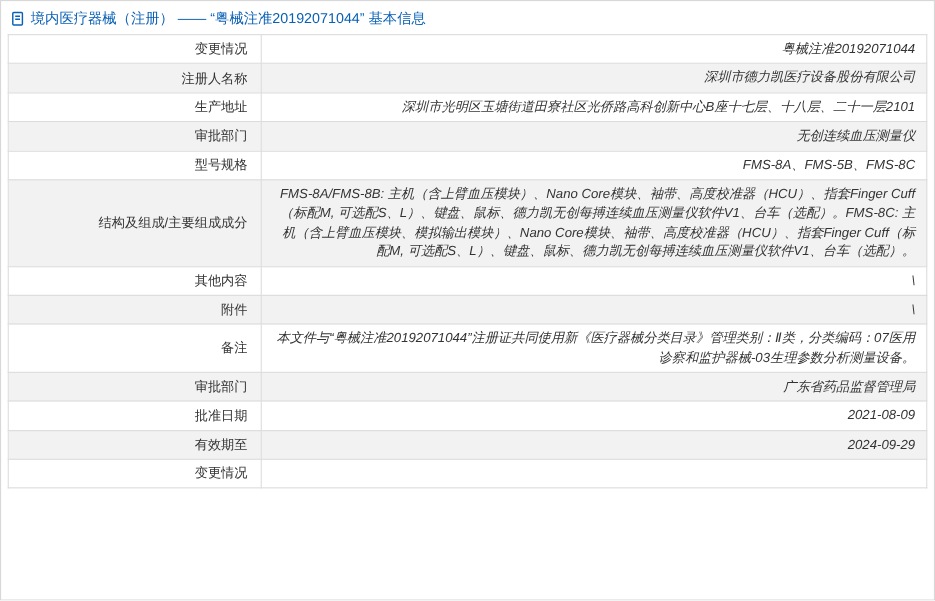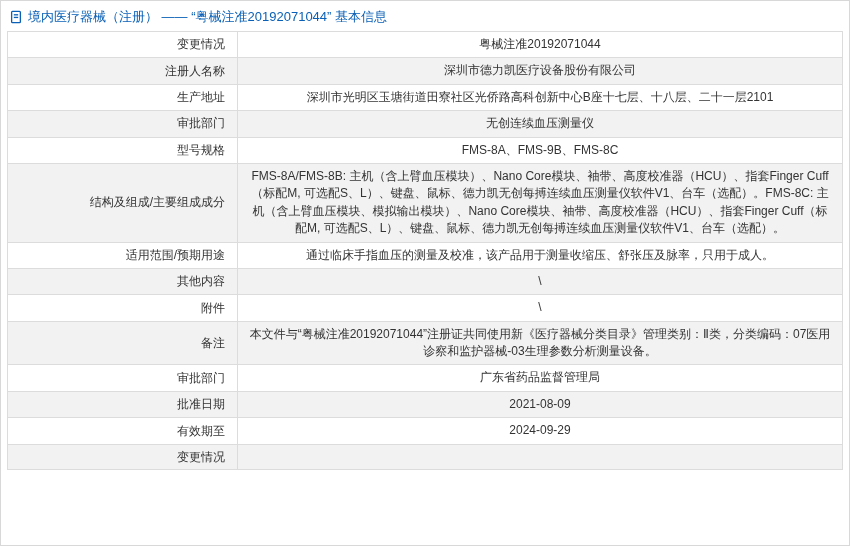--- a/index.html
+++ b/index.html
@@ -44,24 +44,25 @@
     vertical-align: middle;
   }
   .info-table th {
     width: 230px;
     text-align: right;
     padding: 4px 12px;
     line-height: 1.4;
     white-space: nowrap;
   }
   .info-table td {
-    text-align: center;
+    text-align: right;
     padding: 4px 10px;
     line-height: 1.45;
     word-break: break-all;
+    font-style: italic;
   }
   .info-table tr:nth-child(even) { background: var(--row-alt, #f2f2f2); }
 </style>
 </head>
 <body>
 
 <div class="page">
 
   <div class="header">
     <span class="doc-icon">
@@ -87,29 +88,25 @@
       <tr>
         <th>生产地址</th>
         <td>深圳市光明区玉塘街道田寮社区光侨路高科创新中心B座十七层、十八层、二十一层2101</td>
       </tr>
       <tr>
         <th>审批部门</th>
         <td>无创连续血压测量仪</td>
       </tr>
       <tr>
         <th>型号规格</th>
-        <td>FMS-8A、FMS-9B、FMS-8C</td>
+        <td>FMS-8A、FMS-5B、FMS-8C</td>
       </tr>
       <tr>
         <th>结构及组成/主要组成成分</th>
         <td>FMS-8A/FMS-8B: 主机（含上臂血压模块）、Nano Core模块、袖带、高度校准器（HCU）、指套Finger Cuff（标配M, 可选配S、L）、键盘、鼠标、德力凯无创每搏连续血压测量仪软件V1、台车（选配）。FMS-8C: 主机（含上臂血压模块、模拟输出模块）、Nano Core模块、袖带、高度校准器（HCU）、指套Finger Cuff（标配M, 可选配S、L）、键盘、鼠标、德力凯无创每搏连续血压测量仪软件V1、台车（选配）。</td>
-      </tr>
-      <tr>
-        <th>适用范围/预期用途</th>
-        <td>通过临床手指血压的测量及校准，该产品用于测量收缩压、舒张压及脉率，只用于成人。</td>
       </tr>
       <tr>
         <th>其他内容</th>
         <td>\</td>
       </tr>
       <tr>
         <th>附件</th>
         <td>\</td>
       </tr>
       <tr>

